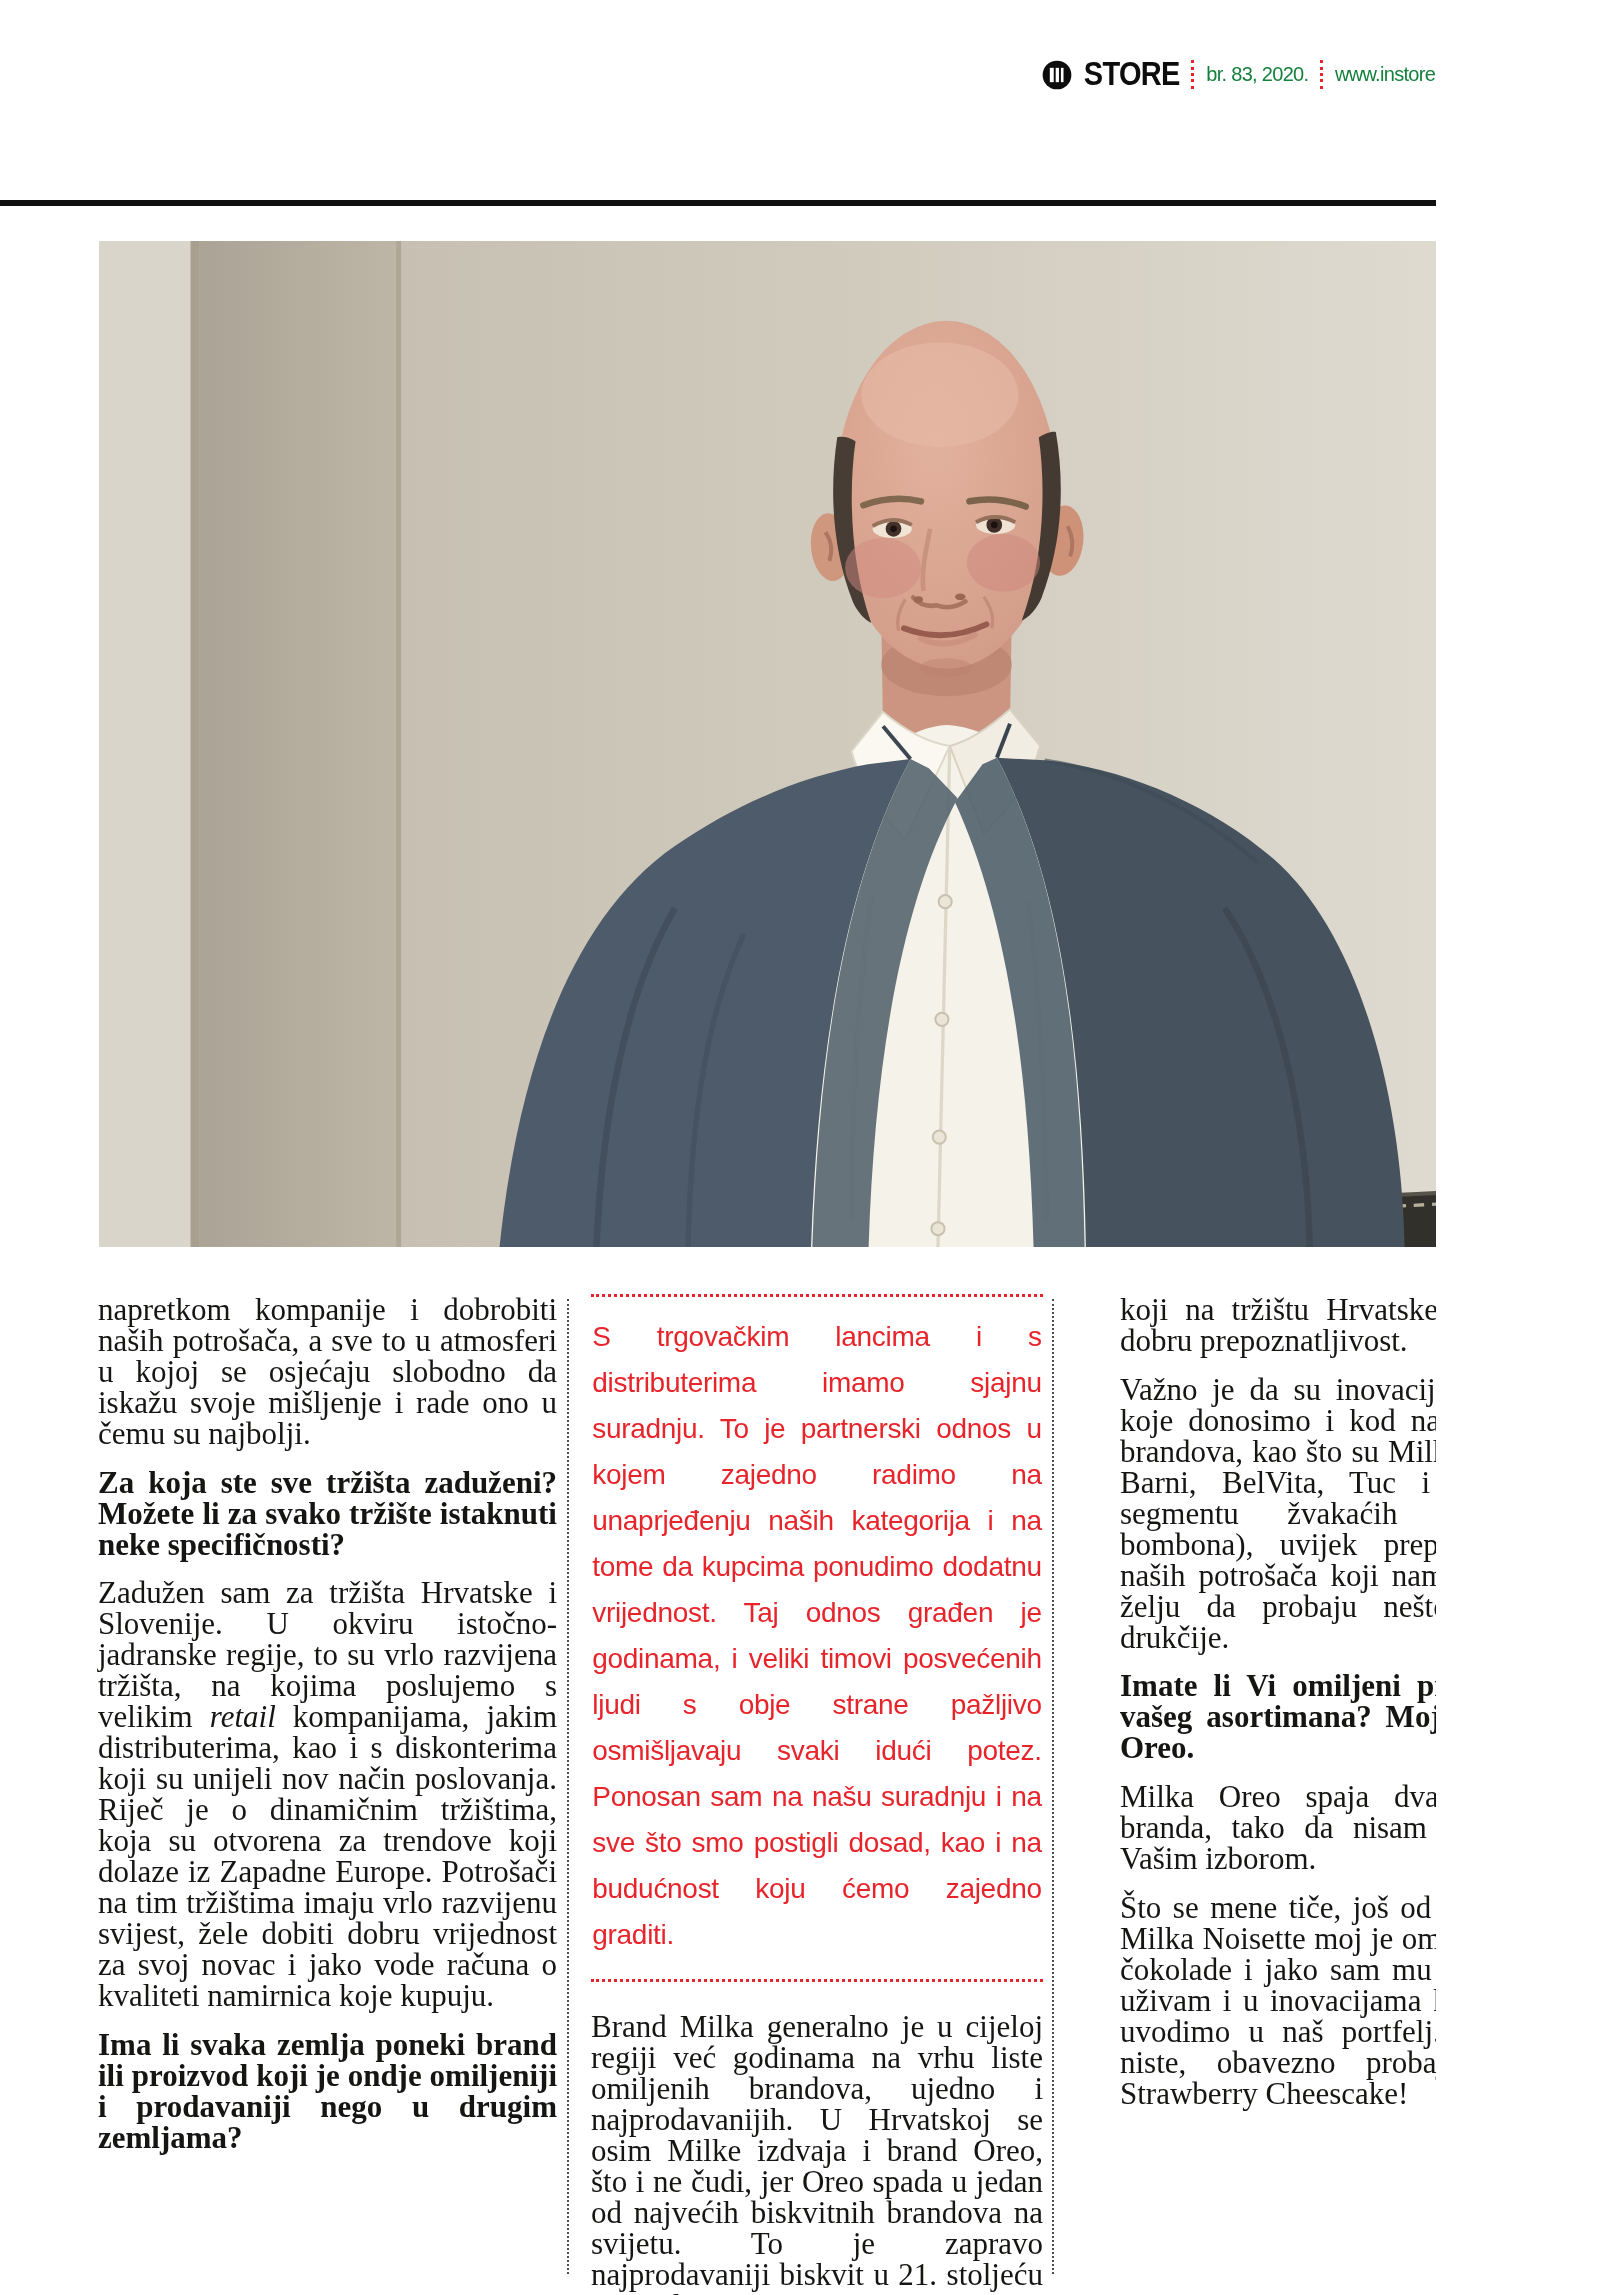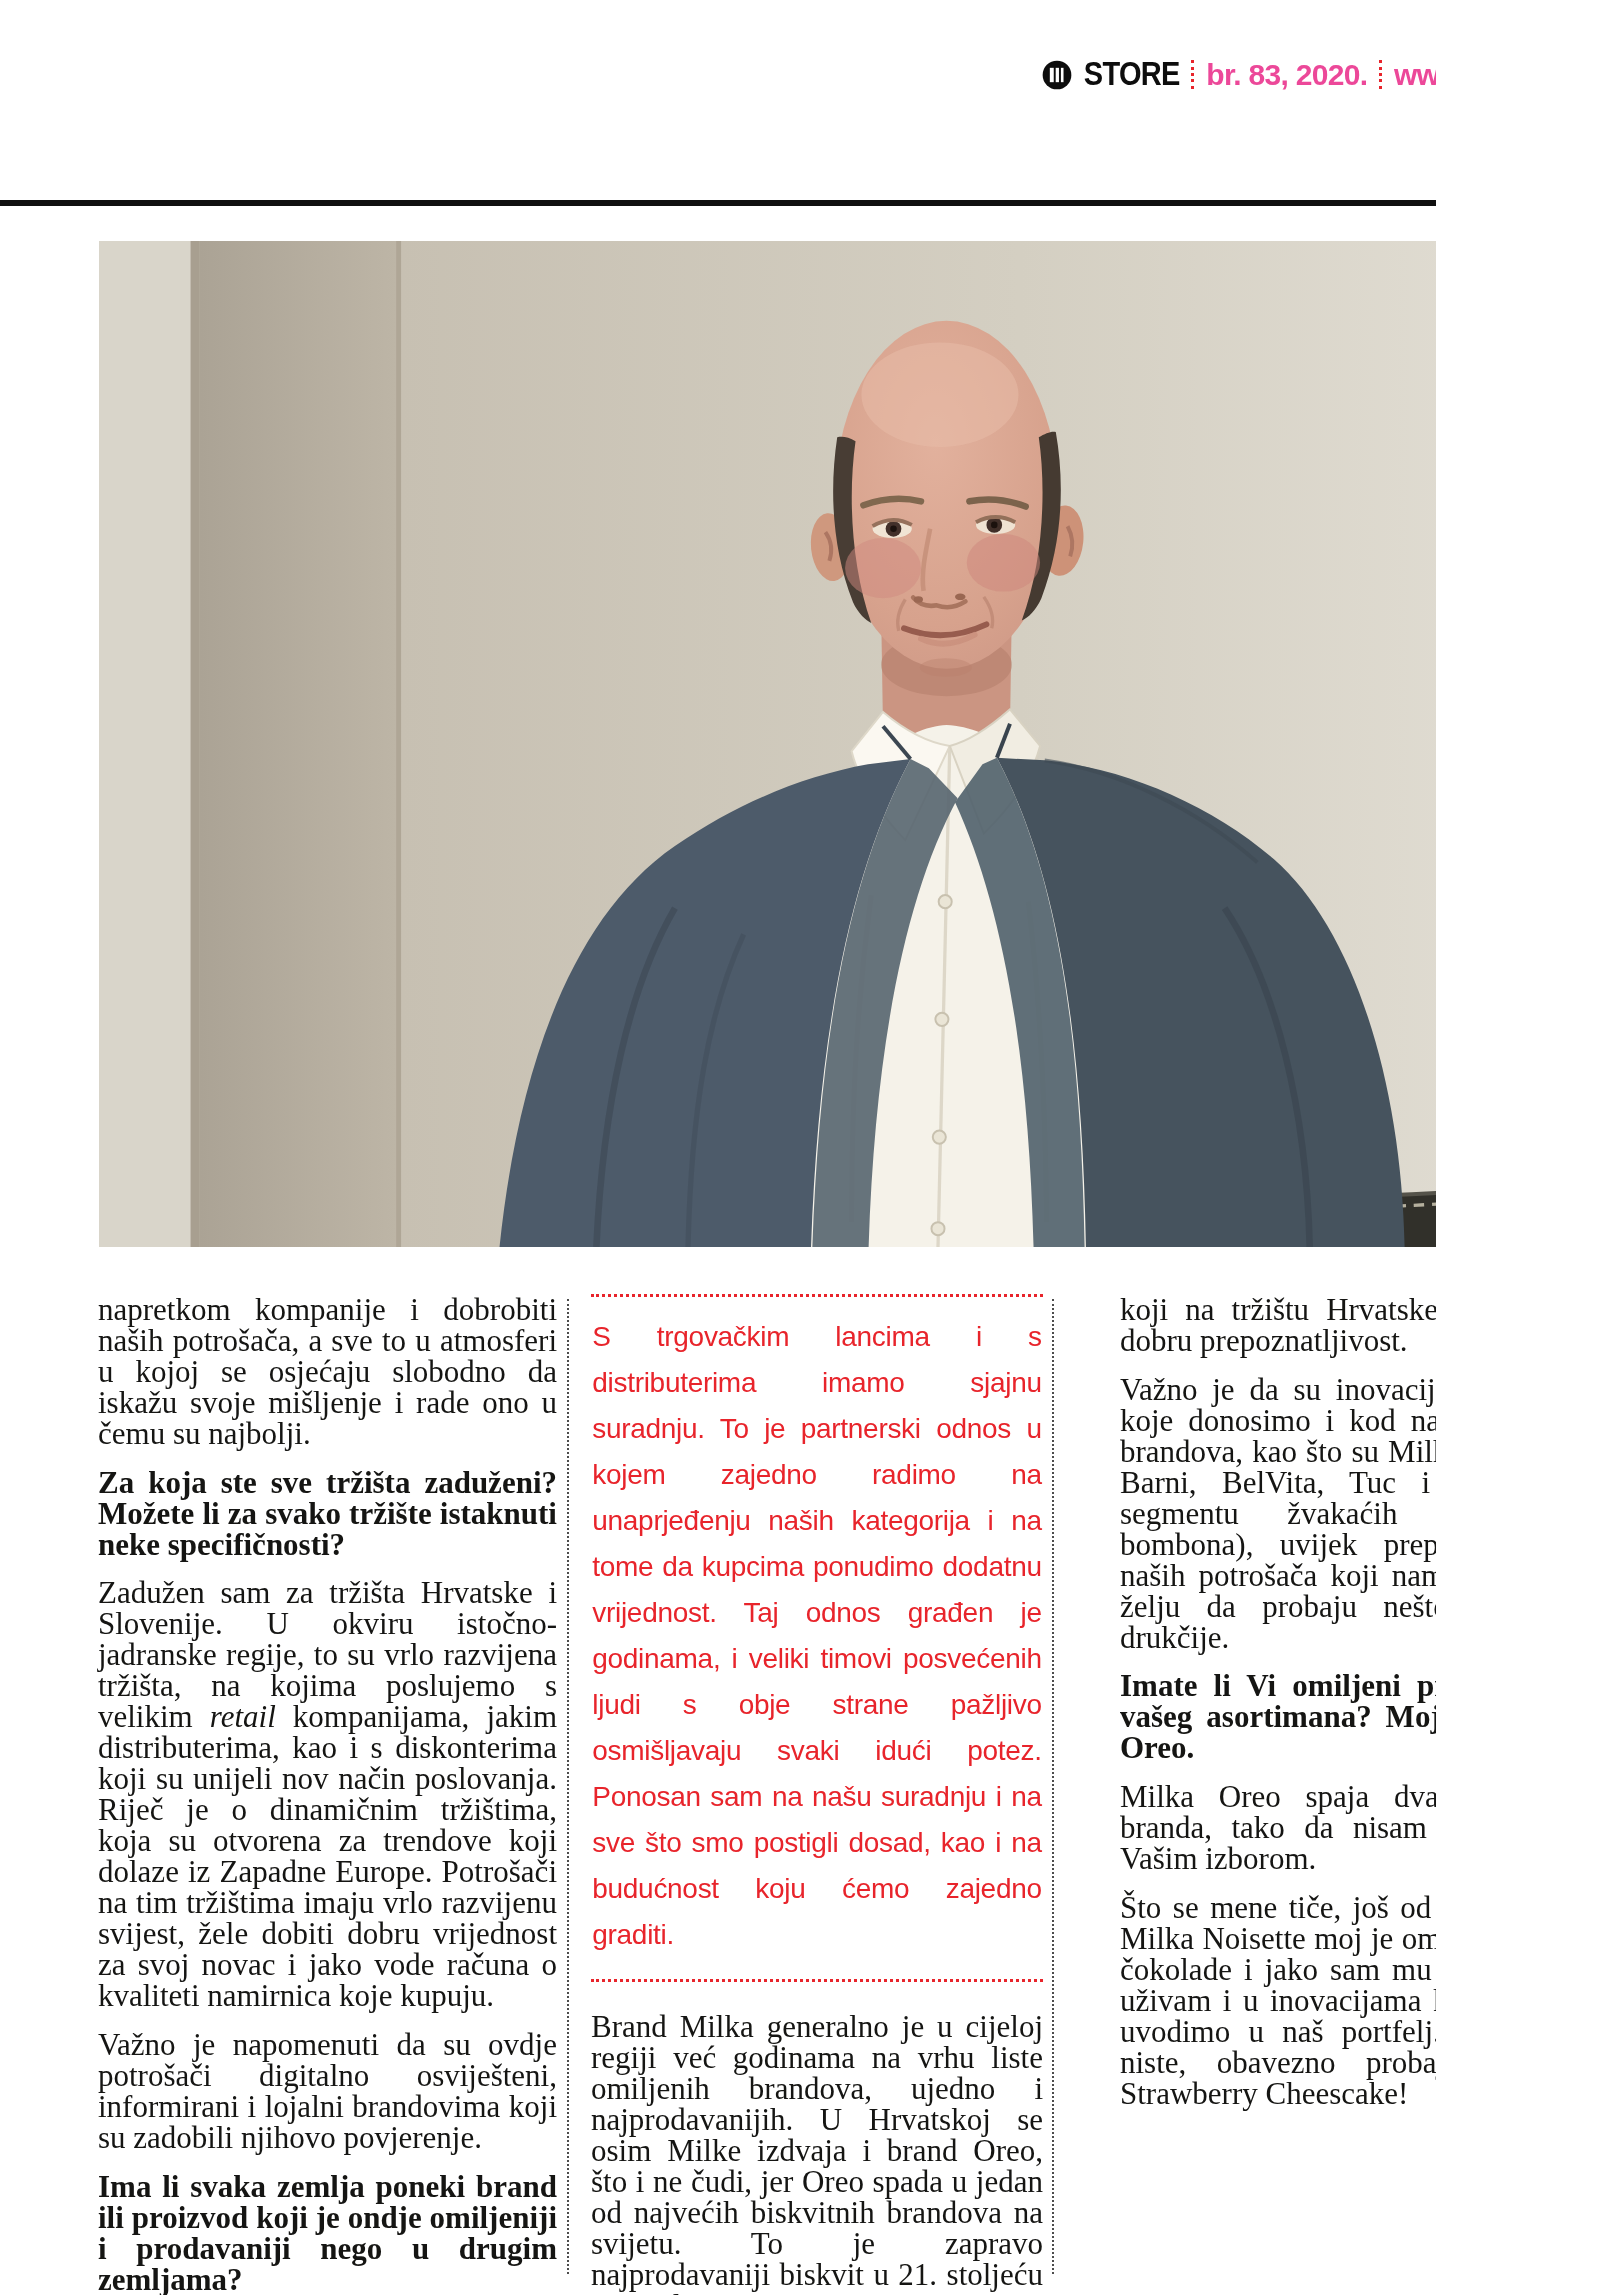--- a/index.html
+++ b/index.html
@@ -4,22 +4,22 @@
 <style>
   html,body{margin:0;padding:0;background:#ffffff;}
   .page{position:relative;width:1436px;height:2295px;background:#ffffff;overflow:hidden;
         font-family:"Liberation Serif", serif;color:#151513;}
   
   .header{position:absolute;top:56px;left:1042px;height:37px;display:flex;align-items:center;gap:11.8px;}
   .logo{width:30px;height:30px;flex:0 0 auto;display:block;}
   .brand-name{font-family:"Liberation Sans",sans-serif;font-weight:700;font-size:29px;
               letter-spacing:-0.7px;transform:scaleY(1.12);display:inline-block;color:#0d0d0d;}
   .hsep{width:0;height:29px;border-left:3.3px dotted #e8242b;}
-  .issue,.website{font-family:"Liberation Sans",sans-serif;font-weight:700;font-size:30px;
-                  letter-spacing:-0.7px;color:#ec4899;white-space:nowrap;}
+  .issue,.website{font-family:"Liberation Sans",sans-serif;font-weight:400;font-size:20px;
+                  letter-spacing:-0.7px;color:#15803d;white-space:nowrap;}
   .pageno-line{position:absolute;left:1453px;top:31px;width:3.3px;height:81px;background:#0e0e0e;}
   .pageno{position:absolute;left:1495px;top:58px;font-family:"Liberation Sans",sans-serif;
           font-weight:700;font-size:31px;transform:scaleY(1.1);color:#0d0d0d;}
   
   .top-rule{position:absolute;left:0;top:200px;width:1527px;height:5.9px;background:#101010;}
   .photo{position:absolute;left:99px;top:241px;width:1428px;height:1006px;margin:0;overflow:hidden;}
   .photo svg{display:block;width:100%;height:100%;}
   
   .col{position:absolute;top:1294px;text-align:justify;}
   .col1{left:98px;width:459px;}
@@ -149,21 +149,20 @@
       <path d="M1230,592 Q1292,616 1356,586" stroke="#975c4e" stroke-width="9" fill="none" stroke-linecap="round"></path>
       <path d="M1256,608 Q1294,626 1338,602" stroke="#c78d7b" stroke-width="9" fill="none" opacity="0.7" stroke-linecap="round"></path>
       <ellipse cx="1294" cy="652" rx="40" ry="14" fill="#b8806c" opacity="0.4"></ellipse>
     </svg>
   </figure>
 
   <section class="col col1" id="col1">
       <p class="body"><span>napretkom kompanije i dobrobiti naših potrošača, a sve to u atmosferi u kojoj se osjećaju slobodno da iskažu svoje mišljenje i rade ono u čemu su najbolji.</span></p>
       <p class="question"><span>Za koja ste sve tržišta zaduženi? Možete li za svako tržište istaknuti neke specifičnosti?</span></p>
       <p class="body"><span>Zadužen sam za tržišta Hrvatske i Slovenije. U okviru istočno-jadranske regije, to su vrlo razvijena tržišta, na kojima poslujemo s velikim </span><em>retail</em><span> kompanijama, jakim distributerima, kao i s diskonterima koji su unijeli nov način poslovanja. Riječ je o dinamičnim tržištima, koja su otvorena za trendove koji dolaze iz Zapadne Europe. Potrošači na tim tržištima imaju vrlo razvijenu svijest, žele dobiti dobru vrijednost za svoj novac i jako vode računa o kvaliteti namirnica koje kupuju.</span></p>
-      <p class="body"><span>Važno je napomenuti da su ovdje potrošači digitalno osviješteni, informirani i lojalni brandovima koji su zadobili njihovo povjerenje.</span></p>
       <p class="question"><span>Ima li svaka zemlja poneki brand ili proizvod koji je ondje omiljeniji i prodavaniji nego u drugim zemljama?</span></p>
     </section>
   <div class="vdiv vdiv1"></div>
 
   <section class="col col2">
     <div class="quote">S trgovačkim lancima i s distributerima imamo sjajnu suradnju. To je partnerski odnos u kojem zajedno radimo na unaprjeđenju naših kategorija i na tome da kupcima ponudimo dodatnu vrijednost. Taj odnos građen je godinama, i veliki timovi posvećenih ljudi s obje strane pažljivo osmišljavaju svaki idući potez. Ponosan sam na našu suradnju i na sve što smo postigli dosad, kao i na budućnost koju ćemo zajedno graditi.</div>
     <div id="col2paras">
         <p class="body"><span>Brand Milka generalno je u cijeloj regiji već godinama na vrhu liste omiljenih brandova, ujedno i najprodavanijih. U Hrvatskoj se osim Milke izdvaja i brand Oreo, što i ne čudi, jer Oreo spada u jedan od najvećih biskvitnih brandova na svijetu. To je zapravo najprodavaniji biskvit u 21. stoljeću na cijelom svijetu,</span></p>
       </div>
   </section>

